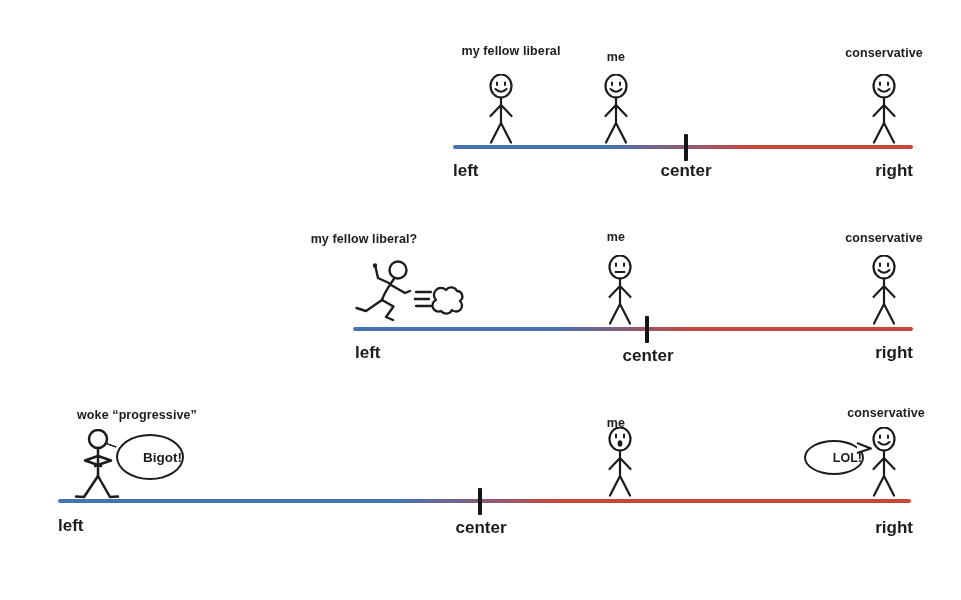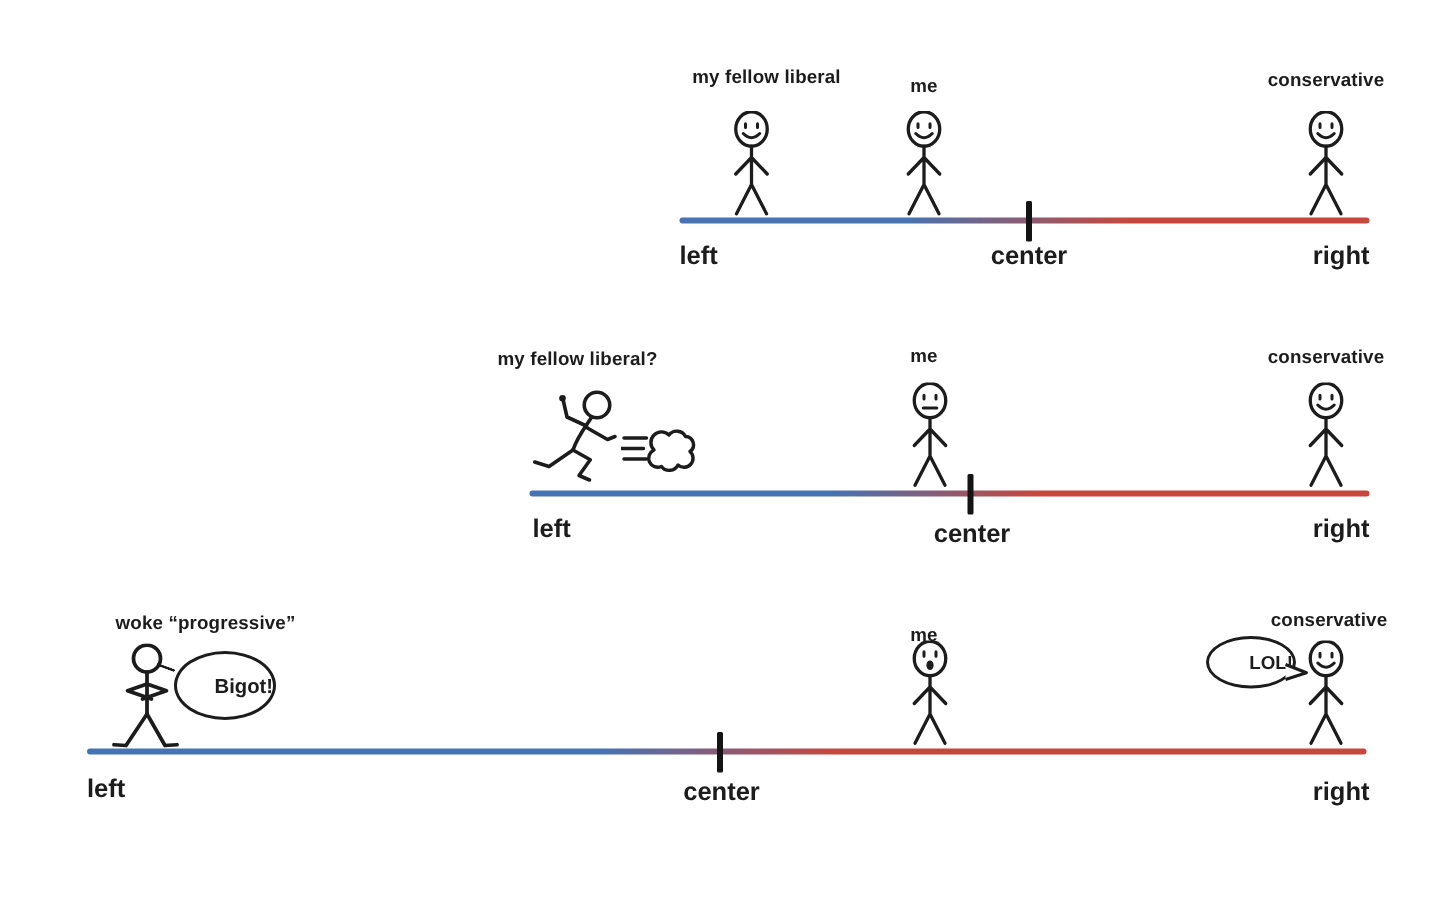--- a/index.html
+++ b/index.html
@@ -94,21 +94,21 @@
 
     <span class="axis-label" style="left:453px;top:161px;">left</span>
     <span class="axis-label centered" style="left:686px;top:161px;">center</span>
     <span class="axis-label" style="right:48px;top:161px;">right</span>
   </div>
 
   <div class="row">
     <div class="line" style="left:353px;top:327px;width:560px;background:linear-gradient(90deg,#4673b2 0%,#4673b2 36%,#c8473d 61%,#c8473d 100%);"></div>
     <div class="tick" style="left:645px;top:316px;"></div>
 
-    <span class="fig-label" style="left:385px;top:232px;">my fellow liberal?</span>
+    <span class="fig-label" style="left:364px;top:232px;">my fellow liberal?</span>
     <svg class="fig" width="62" height="63" viewBox="0 0 62 63" style="left:352px;top:259px;">
       <use href="#sf-runner"></use>
     </svg>
     <svg class="fig" width="54" height="40" viewBox="0 0 54 40" style="left:414px;top:278px;">
       <use href="#smoke-puff"></use>
     </svg>
 
     <span class="fig-label" style="left:616px;top:230px;">me</span>
     <svg class="fig" width="40" height="72" viewBox="0 0 40 72" style="left:600px;top:255px;">
       <use href="#sf-body"></use>
@@ -138,21 +138,21 @@
     <div class="bubble bigot" style="left:116px;top:434px;width:64px;height:42px;">
       <span>Bigot!</span>
     </div>
 
     <span class="fig-label" style="left:616px;top:416px;">me</span>
     <svg class="fig" width="40" height="72" viewBox="0 0 40 72" style="left:600px;top:427px;">
       <use href="#sf-body"></use>
         <use href="#face-shocked"></use>
     </svg>
 
-    <div class="bubble lol" style="left:804px;top:424px;width:56px;height:31px;">
+    <div class="bubble lol" style="left:804px;top:440px;width:56px;height:31px;">
       <span>LOL!</span>
     </div>
     <svg class="fig" width="18" height="16" viewBox="0 0 18 16" style="left:856px;top:441px;">
       <path d="M1,2 L15,7.5 L1,12" fill="#ffffff" stroke="#1c1c1c" stroke-width="2" stroke-linejoin="round"></path>
     </svg>
     <span class="fig-label" style="left:886px;top:406px;">conservative</span>
     <svg class="fig" width="40" height="72" viewBox="0 0 40 72" style="left:864px;top:427px;">
       <use href="#sf-body"></use>
         <use href="#face-smiley"></use>
     </svg>

